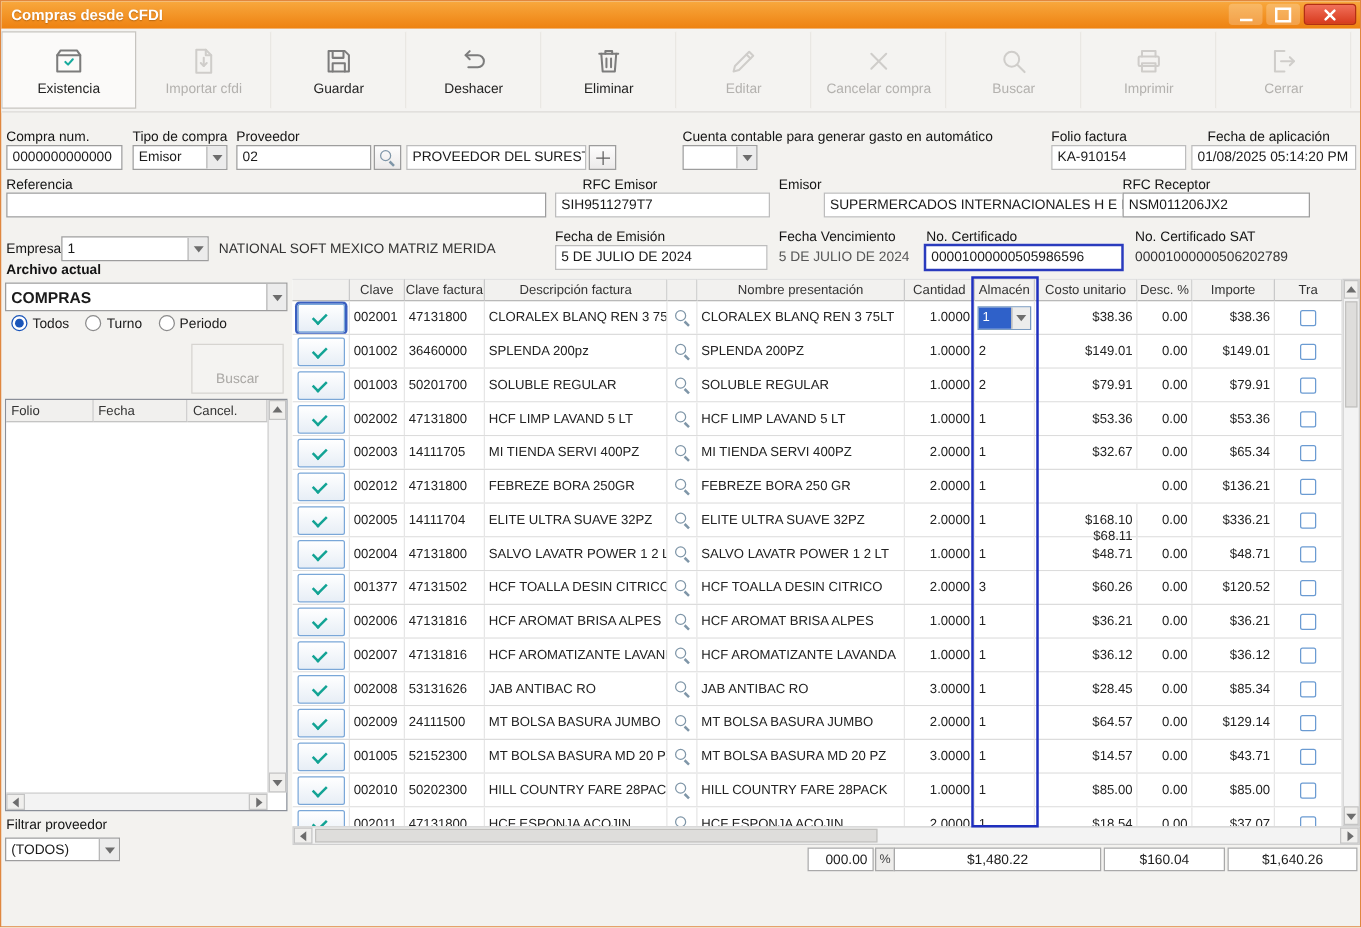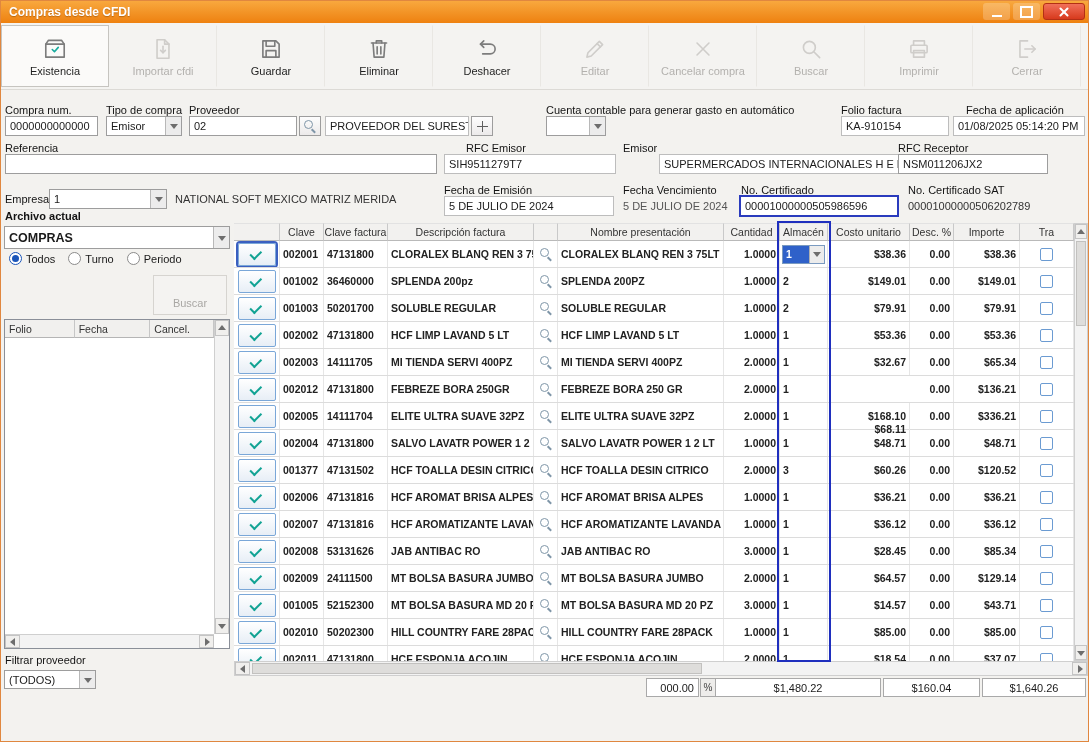--- a/index.html
+++ b/index.html
@@ -61,21 +61,21 @@
   .lh-cell{height:18px;background:#f1f0ee;border-right:1px solid #c6c6c6;border-bottom:1px solid #b5b5b5;box-sizing:border-box;display:flex;align-items:center;padding-left:4px;font-size:10.5px;color:#333;}
   .list-body{position:absolute;left:0;top:18px;right:15px;bottom:14px;background:#fff;}
   .list-vsb{position:absolute;right:0;top:0;width:15px;bottom:14px;background:#f3f3f3;border-left:1px solid #cfcfcf;box-sizing:border-box;}
   .list-hsb{position:absolute;left:0;right:15px;bottom:0;height:14px;background:#f3f3f3;border-top:1px solid #cfcfcf;box-sizing:border-box;}
   .sb-btn{position:absolute;background:#f0efed;border:1px solid #c4c4c4;box-sizing:border-box;display:flex;align-items:center;justify-content:center;}
 
   
   .grid{position:absolute;left:233px;top:222px;width:840px;background:#fff;}
   .g-head{display:flex;height:18px;}
   .g-hcell{box-sizing:border-box;height:18px;background:#f2f1ef;border-right:1px solid #c9c9c9;border-bottom:1px solid #b9b9b9;border-top:1px solid #e2e2e2;display:flex;align-items:center;justify-content:center;font-size:10.5px;color:#333;overflow:hidden;white-space:nowrap;}
-  .g-body{height:420px;overflow:hidden;background:#fff;font-weight:bold;}
+  .g-body{height:420px;overflow:hidden;background:#fff;}
   .g-row{display:flex;height:27px;border-bottom:1px solid #dcdcdc;background:#fff;box-sizing:border-box;}
   .g-cell{box-sizing:border-box;height:100%;border-right:1px solid #e6e6e6;display:flex;align-items:center;padding:0 3px;font-size:10.5px;color:#222;overflow:hidden;white-space:nowrap;}
   .g-cell.right{justify-content:flex-end;}
   .g-cell.center{justify-content:center;}
   .row-check{width:36px;height:21px;border:1px solid #7aa7d8;border-radius:2px;background:linear-gradient(#ffffff,#e7eef6);display:flex;align-items:center;justify-content:center;}
   .row-check.focused{box-shadow:0 0 0 2px #3a5fc0;}
   .chk{width:9px;height:5px;border-left:2px solid #12a394;border-bottom:2px solid #12a394;transform:rotate(-45deg) translateY(-1px);}
   .tra-box{width:13px;height:13px;border:1px solid #6b9bd2;border-radius:2px;background:#fff;box-sizing:border-box;}
   .alm-combo{display:flex;width:100%;height:19px;border:1px solid #7a9ac0;background:#fff;box-sizing:border-box;}
   .alm-sel{flex:1;background:#2f61c9;color:#fff;display:flex;align-items:center;padding-left:3px;font-size:10.5px;}
@@ -139,36 +139,36 @@
             <path d="M4.5 4.5h12l3 3v12h-15z"></path>
             <path d="M7.5 4.5v5h8v-5"></path>
             <path d="M7.5 19.5v-6h9v6"></path>
           </svg>
         </span>
         <span class="tb-label">Guardar</span>
       </div>
       <div class="tb-btn">
         <span class="tb-icon">
           <svg width="26" height="26" viewBox="0 0 24 24" fill="none" stroke="currentColor" stroke-width="1.5" stroke-linecap="round" stroke-linejoin="round">
+            <path d="M6 7.5h9a4.5 4.5 0 0 1 0 9H8"></path>
+            <path d="M9 4.5l-3 3 3 3"></path>
+          </svg>
+        </span>
+        <span class="tb-label">Deshacer</span>
+      </div>
+      <div class="tb-btn">
+        <span class="tb-icon">
+          <svg width="26" height="26" viewBox="0 0 24 24" fill="none" stroke="currentColor" stroke-width="1.5" stroke-linecap="round" stroke-linejoin="round">
             <path d="M5 6.5h14"></path>
             <path d="M9.5 6.5v-2h5v2"></path>
             <path d="M6.5 6.5l1 13h9l1-13"></path>
             <path d="M10.3 10v6.5M13.7 10v6.5"></path>
           </svg>
         </span>
         <span class="tb-label">Eliminar</span>
-      </div>
-      <div class="tb-btn">
-        <span class="tb-icon">
-          <svg width="26" height="26" viewBox="0 0 24 24" fill="none" stroke="currentColor" stroke-width="1.5" stroke-linecap="round" stroke-linejoin="round">
-            <path d="M6 7.5h9a4.5 4.5 0 0 1 0 9H8"></path>
-            <path d="M9 4.5l-3 3 3 3"></path>
-          </svg>
-        </span>
-        <span class="tb-label">Deshacer</span>
       </div>
       <div class="tb-btn disabled">
         <span class="tb-icon">
           <svg width="26" height="26" viewBox="0 0 24 24" fill="none" stroke="currentColor" stroke-width="1.5" stroke-linecap="round" stroke-linejoin="round">
             <path d="M4.5 19.5l1-4 10.5-10.5 3 3L8.5 18.5z"></path>
             <path d="M14 7l3 3"></path>
           </svg>
         </span>
         <span class="tb-label">Editar</span>
       </div>

